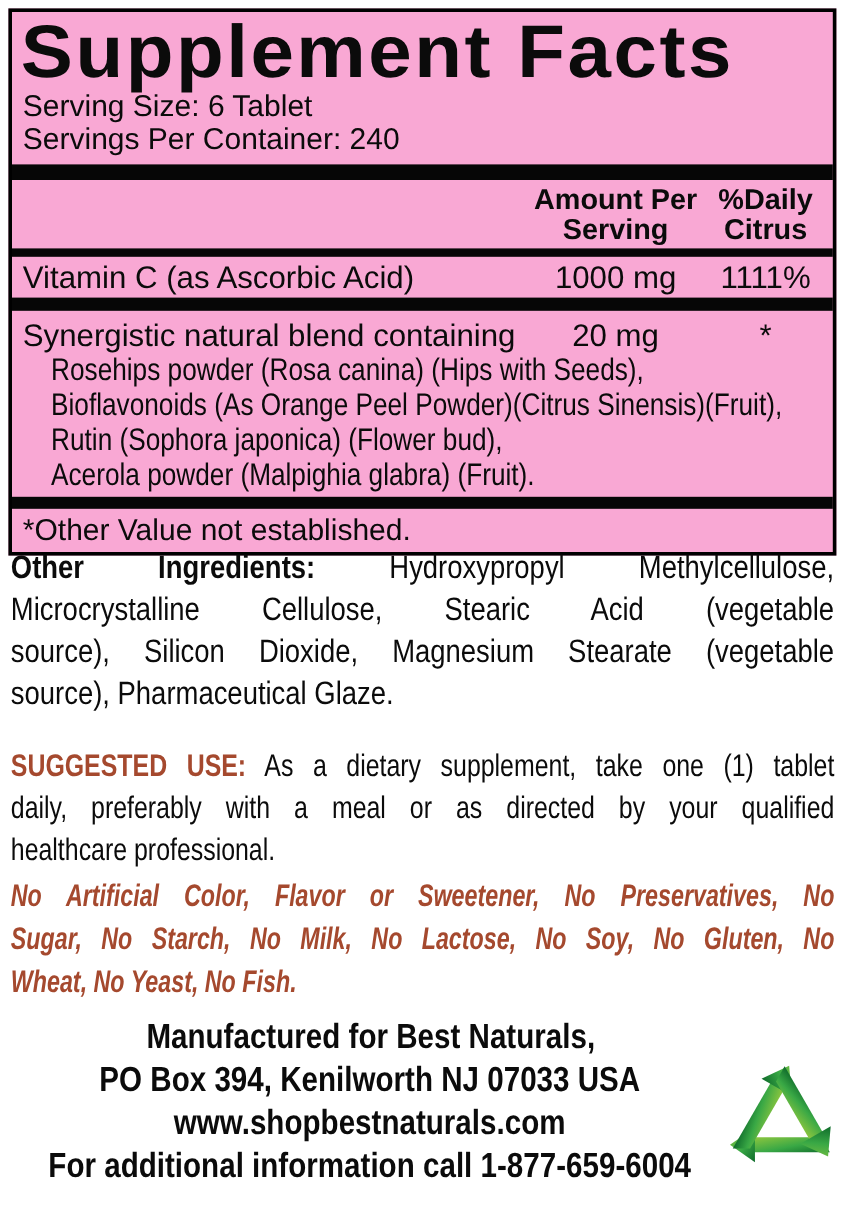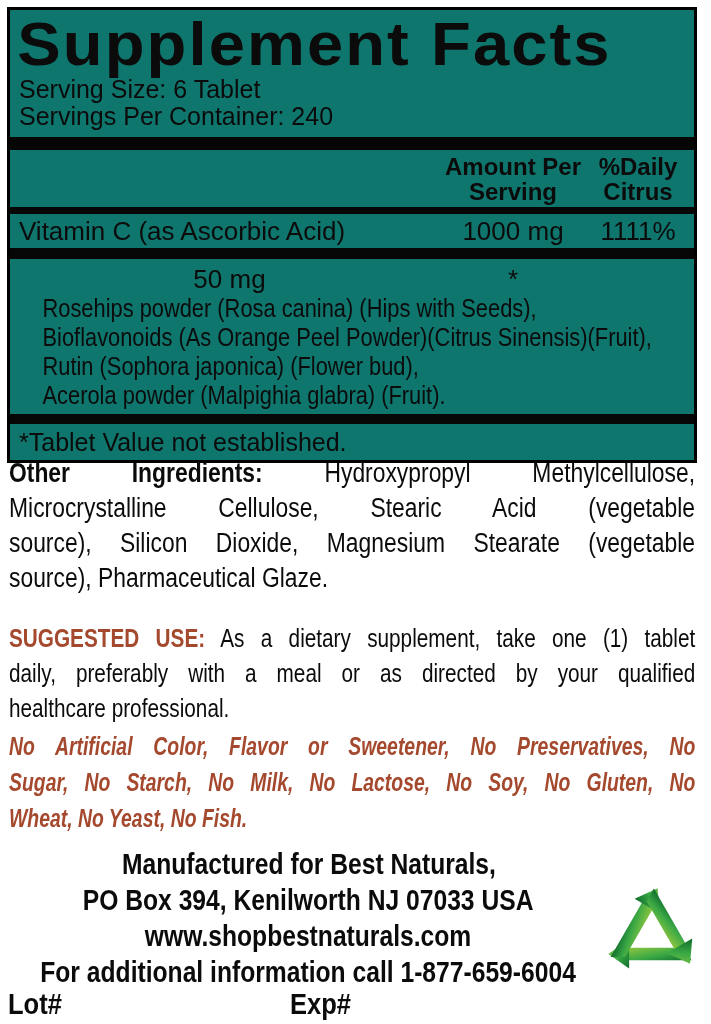--- a/index.html
+++ b/index.html
@@ -6,21 +6,21 @@
   body{
     width:711px;height:1024px;background:#ffffff;
     font-family:"Liberation Sans", sans-serif;color:#0b0b0b;
     overflow:hidden;
   }
   .root{position:relative;width:711px;height:1024px;background:#fff;}
 
   
   .panel{
     position:absolute;left:7px;top:7px;width:690px;
-    border:3px solid #000;box-sizing:border-box;background:#0f766e;
+    border:3px solid #000;box-sizing:border-box;background:#f9a8d4;
   }
   .title{
     font-weight:bold;font-size:62px;line-height:58px;letter-spacing:2px;
     white-space:nowrap;padding:5px 0 3px 7px;margin:0;
     transform:scaleX(1.05);transform-origin:left center;
   }
   .serving{font-size:25px;line-height:27px;padding-left:9px;}
   .bar{background:#060606;width:100%;}
   .bar13{height:13px;margin-top:7px;}
   .bar7{height:7px;}
@@ -91,32 +91,33 @@
     <div class="grid vit-row">
       <div>Vitamin C (as Ascorbic Acid)</div>
       <div class="c-center">1000 mg</div>
       <div class="c-center">1111%</div>
     </div>
 
     <div class="bar bar11"></div>
 
     <div class="blend">
       <div class="blend-head">
-        <div class="c-center">50 mg</div>
+        <div>Synergistic natural blend containing</div>
+        <div class="c-center">20 mg</div>
         <div class="c-center">*</div>
       </div>
       <div class="comp">Rosehips powder (Rosa canina) (Hips with Seeds),</div>
       <div class="comp">Bioflavonoids (As Orange Peel Powder)(Citrus Sinensis)(Fruit),</div>
       <div class="comp">Rutin (Sophora japonica) (Flower bud),</div>
       <div class="comp">Acerola powder (Malpighia glabra) (Fruit).</div>
     </div>
 
     <div class="bar bar10"></div>
 
-    <div class="footnote">*Tablet Value not established.</div>
+    <div class="footnote">*Other Value not established.</div>
   </section>
 
   <p class="para other">
     <span class="jline" style="display:block"><span class="b">Other Ingredients:</span> <span>Hydroxypropyl Methylcellulose,</span></span>
     <span class="jline" style="display:block">Microcrystalline Cellulose, Stearic Acid (vegetable</span>
     <span class="jline" style="display:block">source), Silicon Dioxide, Magnesium Stearate (vegetable</span>
     <span class="lastline" style="display:block">source), Pharmaceutical Glaze.</span>
   </p>
 
   <p class="para use">
@@ -130,24 +131,20 @@
     <span class="jline" style="display:block">Sugar, No Starch, No Milk, No Lactose, No Soy, No Gluten, No</span>
     <span class="lastline" style="display:block">Wheat, No Yeast, No Fish.</span>
   </p>
 
   <div class="mfg">
     <div class="mline">Manufactured for Best Naturals,</div>
     <div class="mline">PO Box 394, Kenilworth NJ 07033 USA</div>
     <div class="mline">www.shopbestnaturals.com</div>
     <div class="mline">For additional information call 1-877-659-6004</div>
   </div>
-  <div class="lotrow">
-    <span class="lot">Lot#</span>
-    <span class="exp">Exp#</span>
-  </div>
 
   <svg class="recycle" width="104" height="122" viewBox="0 0 100 100" xmlns="http://www.w3.org/2000/svg">
     <defs>
       <linearGradient id="rg" x1="0%" y1="0%" x2="100%" y2="100%">
         <stop offset="0%" stop-color="#8dc63f"></stop>
         <stop offset="55%" stop-color="#39a845"></stop>
         <stop offset="100%" stop-color="#0f6b2b"></stop>
       </linearGradient>
       <g id="arm">
         <polygon points="27,70 81,70 88,82 27,82"></polygon>

